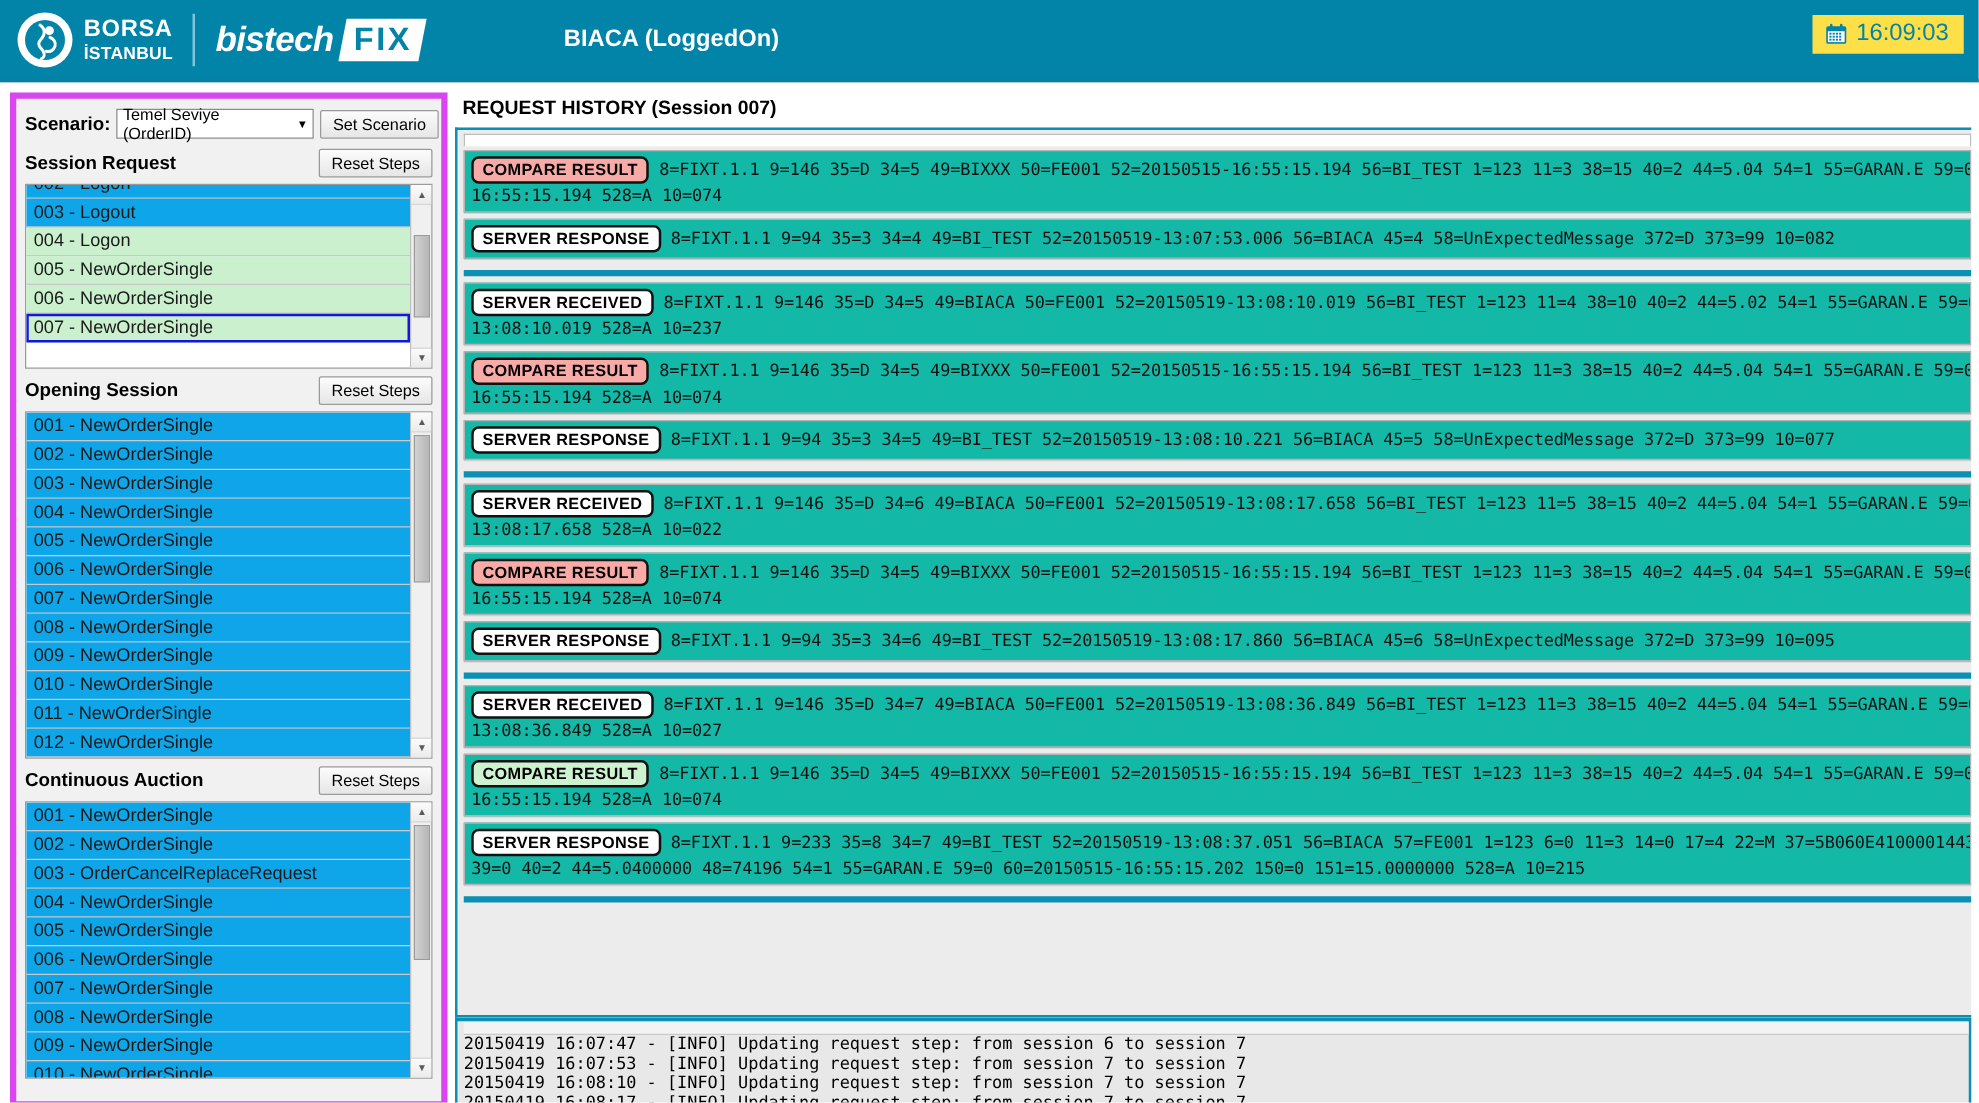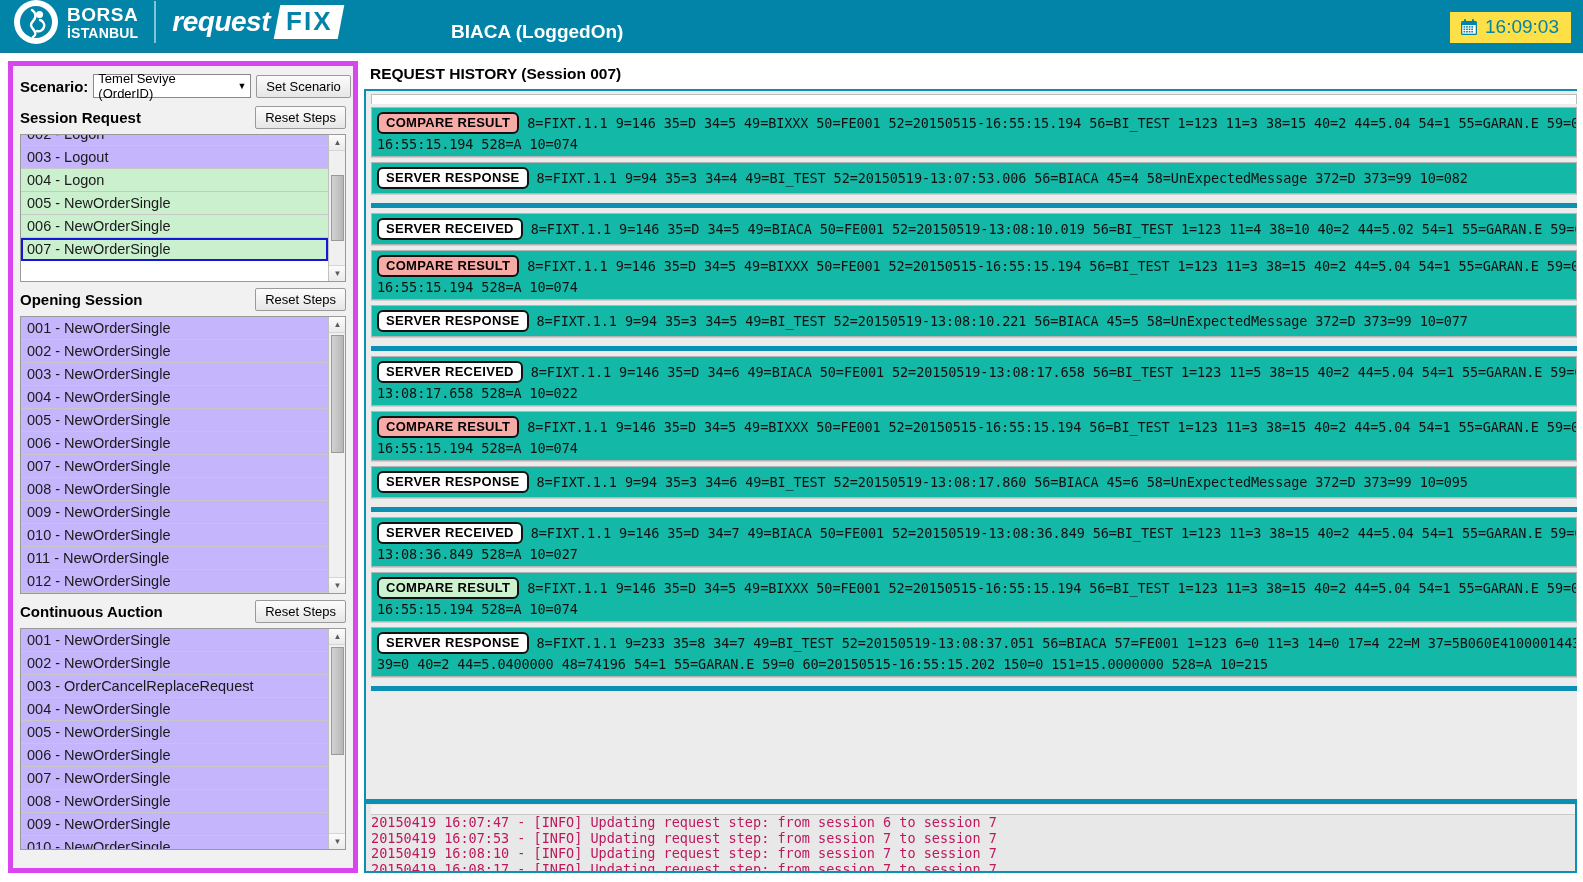--- a/index.html
+++ b/index.html
@@ -7,24 +7,24 @@
     margin: 0; padding: 0;
     width: 1583px; height: 882px;
     overflow: hidden;
     background: #ffffff;
     font-family: "Liberation Sans", sans-serif;
   }
 
   
   #app-header {
     position: relative;
-    height: 53px;
+    height: 66px;
     background: #0283a8;
     display: flex;
-    align-items: flex-start;
+    align-items: center;
     border-bottom: 3px solid #0a7fa0;
   }
   #logo-block { display: flex; align-items: center; padding-left: 14px; }
   #borsa-mark {
     width: 44px; height: 44px; border-radius: 50%;
     background: #ffffff;
     display: flex; align-items: center; justify-content: center;
     position: relative; flex: none;
   }
   #borsa-mark svg { display: block; }
@@ -107,21 +107,21 @@
     position: relative;
     overflow: hidden;
   }
   .list-inner { position: absolute; left: 0; right: 17px; top: 0; bottom: 0; overflow: hidden; }
   .list-item {
     height: 23px; line-height: 23px;
     padding-left: 6px;
     font-size: 14.5px; color: #1a1a1a;
     border-bottom: 1px solid #c8c8c8;
     white-space: nowrap; overflow: hidden;
-    background: #c4b5fd;
+    background: #0ea5e9;
   }
   .list-item.green { background: #caf0ce; }
   .list-item.selected {
     border: 2px solid #1616d8;
     height: 23px; line-height: 19px;
     padding-left: 4px;
   }
   
   .sbar {
     position: absolute; right: 0; top: 0; bottom: 0; width: 17px;
@@ -208,21 +208,21 @@
   #log-panel {
     height: 72px; flex: none;
     border: 2px solid #0b8fb3;
     border-top: 3px solid #0b8fb3;
     background: #e8e8e8;
     overflow: hidden;
     padding: 1px 0 0 5px;
   }
   .log-line {
     font-family: "DejaVu Sans Mono", monospace;
-    font-size: 13.5px; color: #be185d;
+    font-size: 13.5px; color: #000000;
     line-height: 15.5px; white-space: nowrap;
   }
   #log-top-strip { height: 10px; background: #f3f3f3; border-bottom: 1px solid #c9c9c9; }
 </style>
 </head>
 <body>
 
 <div id="app-header">
   <div id="logo-block">
     <div id="borsa-mark">
@@ -231,21 +231,21 @@
         <path d="M13 5c3 2 4 5 3 8-1 3-4 4-4 7 0 3 3 4 4 7 1 2 0 4-2 5" stroke="#fff" stroke-width="2.4" fill="none" stroke-linecap="round"></path>
         <circle cx="20.5" cy="9.5" r="3.6" fill="#fff"></circle>
         <path d="M21 15c3 1 5 4 4 7-1 3-4 5-7 4" stroke="#fff" stroke-width="2.4" fill="none" stroke-linecap="round"></path>
       </svg>
     </div>
     <div id="borsa-words">
       <div class="l1">BORSA</div>
       <div class="l2">İSTANBUL</div>
     </div>
     <div id="logo-divider"></div>
-    <div id="bistech-word">request</div>
+    <div id="bistech-word">bistech</div>
     <div id="fix-word"><span>FIX</span></div>
   </div>
   <div id="session-title">BIACA (LoggedOn)</div>
   <div id="clock-box">
     <span>
       <svg width="18" height="18" viewBox="0 0 18 18" aria-hidden="true">
         <rect x="1" y="3" width="16" height="14" rx="1.5" fill="#0283a8"></rect>
         <rect x="2.3" y="7" width="13.4" height="8.7" fill="#ffffff"></rect>
         <rect x="4" y="1" width="2" height="3.6" rx="1" fill="#0283a8"></rect>
         <rect x="12" y="1" width="2" height="3.6" rx="1" fill="#0283a8"></rect>
@@ -371,20 +371,21 @@
               <span class="fix">8=FIXT.1.1 9=94 35=3 34=4 49=BI_TEST 52=20150519-13:07:53.006 56=BIACA 45=4 58=UnExpectedMessage 372=D 373=99 10=082</span>
             </div>
           </div>
           <div class="group-gap"></div>
           <div class="group-sep"></div>
           <div class="msg-card">
             <div class="msg-line1">
               <span class="badge">SERVER RECEIVED</span>
               <span class="fix">8=FIXT.1.1 9=146 35=D 34=5 49=BIACA 50=FE001 52=20150519-13:08:10.019 56=BI_TEST 1=123 11=4 38=10 40=2 44=5.02 54=1 55=GARAN.E 59=0 6</span>
             </div>
+            <div class="fix msg-line2">13:08:10.019 528=A 10=237</div>
           </div>
           <div class="msg-card">
             <div class="msg-line1">
               <span class="badge pink">COMPARE   RESULT</span>
               <span class="fix">8=FIXT.1.1 9=146 35=D 34=5 49=BIXXX 50=FE001 52=20150515-16:55:15.194 56=BI_TEST 1=123 11=3 38=15 40=2 44=5.04 54=1 55=GARAN.E 59=0 6</span>
             </div>
             <div class="fix msg-line2">16:55:15.194 528=A 10=074</div>
           </div>
           <div class="msg-card">
             <div class="msg-line1">

